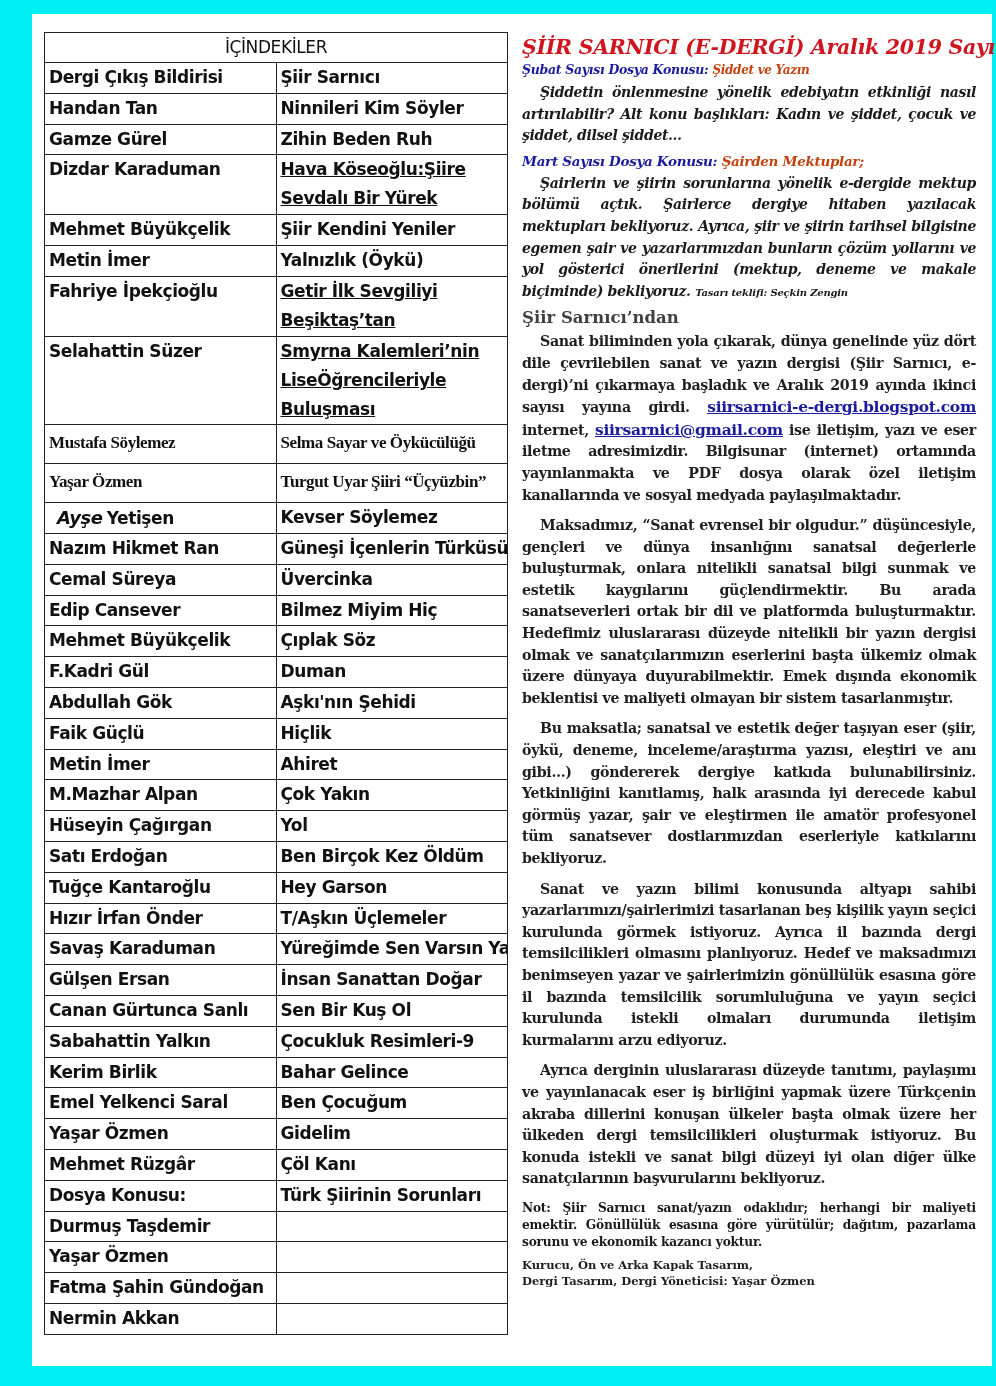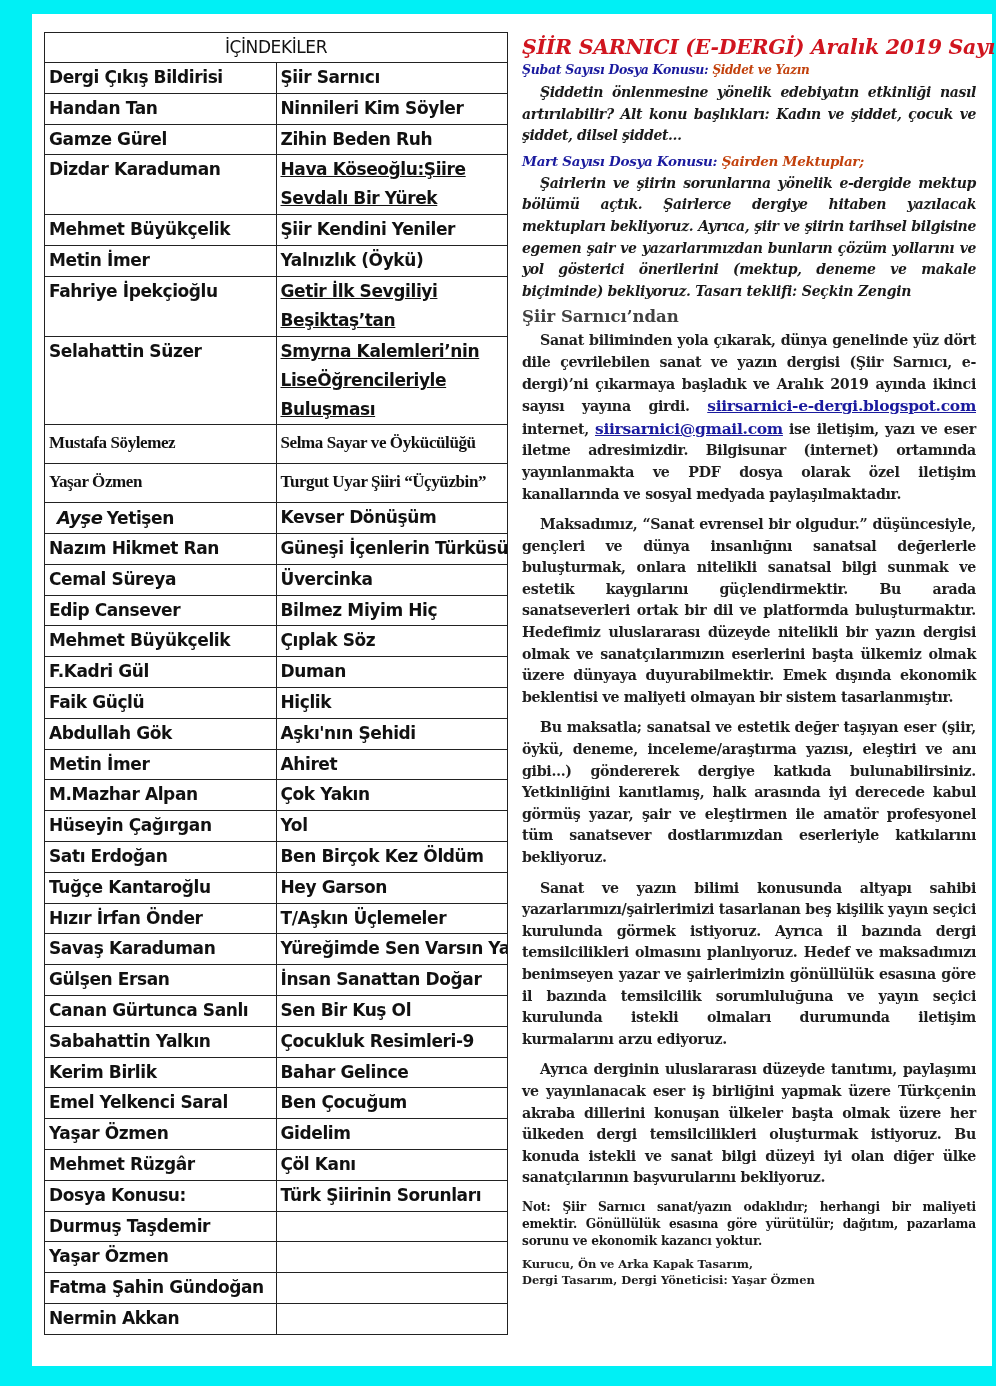--- a/index.html
+++ b/index.html
@@ -84,21 +84,21 @@
       font-style: italic;
       font-weight: bold;
       font-size: 14px;
       line-height: 21.6px;
       text-align: justify;
       text-indent: 18px;
       margin: 2px 0 4px 0;
       letter-spacing: -0.35px;
     }
     .credit-inline {
-      font-size: 14px;
+      font-size: 10px;
       font-weight: bold;
       letter-spacing: -0.2px;
     }
     .sect-head {
       color: #404040;
       font-weight: bold;
       font-size: 16.5px;
       line-height: 22px;
       margin-top: 4px;
     }
@@ -179,21 +179,21 @@
         <tr class="r-mid">
           <td class="c1">Mustafa Söylemez</td>
           <td class="c2">Selma Sayar ve Öykücülüğü</td>
         </tr>
         <tr class="r-mid">
           <td class="c1">Yaşar Özmen</td>
           <td class="c2">Turgut Uyar Şiiri “Üçyüzbin”</td>
         </tr>
         <tr class="r-norm">
           <td class="c1"><span class="ayse-first">Ayşe</span><span>Yetişen</span></td>
-          <td class="c2">Kevser Dönüşüm</td>
+          <td class="c2">Kevser Söylemez</td>
         </tr>
         <tr class="r-norm">
           <td class="c1">Nazım Hikmet Ran</td>
           <td class="c2">Güneşi İçenlerin Türküsü</td>
         </tr>
         <tr class="r-norm">
           <td class="c1">Cemal Süreya</td>
           <td class="c2">Üvercinka</td>
         </tr>
         <tr class="r-norm">
@@ -202,26 +202,26 @@
         </tr>
         <tr class="r-norm">
           <td class="c1">Mehmet Büyükçelik</td>
           <td class="c2">Çıplak Söz</td>
         </tr>
         <tr class="r-norm">
           <td class="c1">F.Kadri Gül</td>
           <td class="c2">Duman</td>
         </tr>
         <tr class="r-norm">
+          <td class="c1">Abdullah Gök</td>
+          <td class="c2">Aşkı'nın Şehidi</td>
+        </tr>
+        <tr class="r-norm">
           <td class="c1">Faik Güçlü</td>
           <td class="c2">Hiçlik</td>
-        </tr>
-        <tr class="r-norm">
-          <td class="c1">Abdullah Gök</td>
-          <td class="c2">Aşkı'nın Şehidi</td>
         </tr>
         <tr class="r-norm">
           <td class="c1">Metin İmer</td>
           <td class="c2">Ahiret</td>
         </tr>
         <tr class="r-norm">
           <td class="c1">M.Mazhar Alpan</td>
           <td class="c2">Çok Yakın</td>
         </tr>
         <tr class="r-norm">

